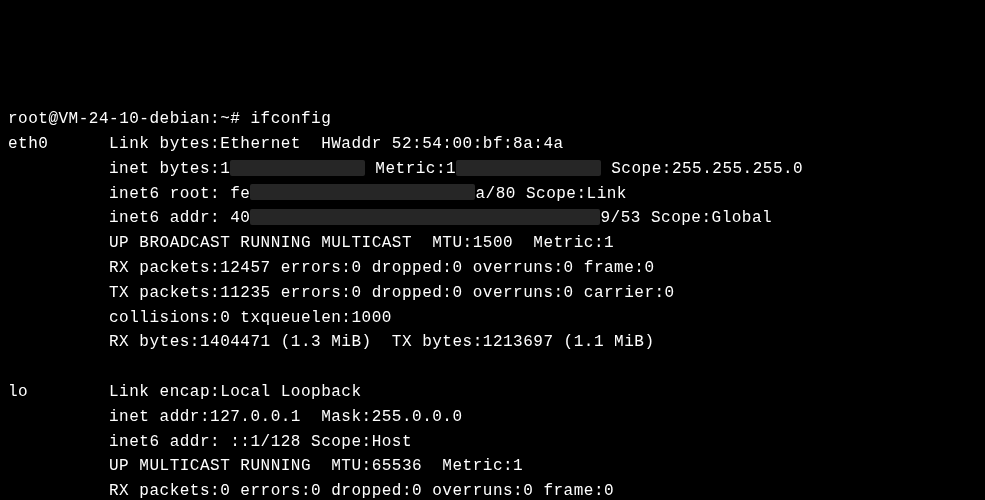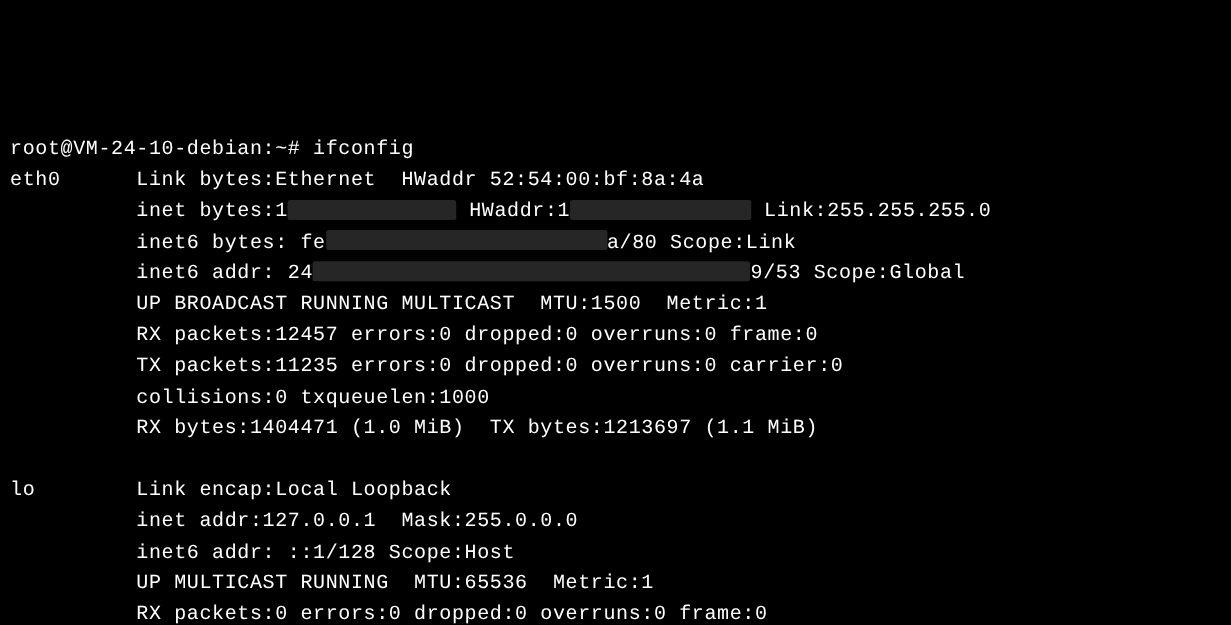--- a/index.html
+++ b/index.html
@@ -27,28 +27,28 @@
       top: -1px;
     }
   </style>
 </head>
 <body>
 
 
 
 <span>root</span>@<span>VM-24-10-debian</span>:<span>~</span><span>#</span> <span>ifconfig</span>
 <span>eth0</span>      <span>Link bytes:Ethernet  HWaddr 52:54:00:bf:8a:4a</span>
-          <span>inet bytes:1</span><span class="redact" style="width:135px"></span> <span>HWaddr:1</span><span class="redact" style="width:145px"></span> <span>Link:255.255.255.0</span>
-          <span>inet6 bytes: fe</span><span class="redact" style="width:225px"></span><span>a/80 Scope:Link</span>
-          <span>inet6 addr: 24</span><span class="redact" style="width:350px"></span><span>9/53 Scope:Global</span>
+          <span>inet bytes:1</span><span class="redact" style="width:135px"></span> <span>Metric:1</span><span class="redact" style="width:145px"></span> <span>Scope:255.255.255.0</span>
+          <span>inet6 root: fe</span><span class="redact" style="width:225px"></span><span>a/80 Scope:Link</span>
+          <span>inet6 addr: 40</span><span class="redact" style="width:350px"></span><span>9/53 Scope:Global</span>
           <span>UP BROADCAST RUNNING MULTICAST  MTU:1500  Metric:1</span>
           <span>RX packets:12457 errors:0 dropped:0 overruns:0 frame:0</span>
           <span>TX packets:11235 errors:0 dropped:0 overruns:0 carrier:0</span>
           <span>collisions:0 txqueuelen:1000</span>
-          <span>RX bytes:1404471 (1.0 MiB)  TX bytes:1213697 (1.1 MiB)</span>
+          <span>RX bytes:1404471 (1.3 MiB)  TX bytes:1213697 (1.1 MiB)</span>
 
 <span>lo</span>        <span>Link encap:Local Loopback</span>
           <span>inet addr:127.0.0.1  Mask:255.0.0.0</span>
           <span>inet6 addr: ::1/128 Scope:Host</span>
           <span>UP MULTICAST RUNNING  MTU:65536  Metric:1</span>
           <span>RX packets:0 errors:0 dropped:0 overruns:0 frame:0</span>
           
           
           
 

